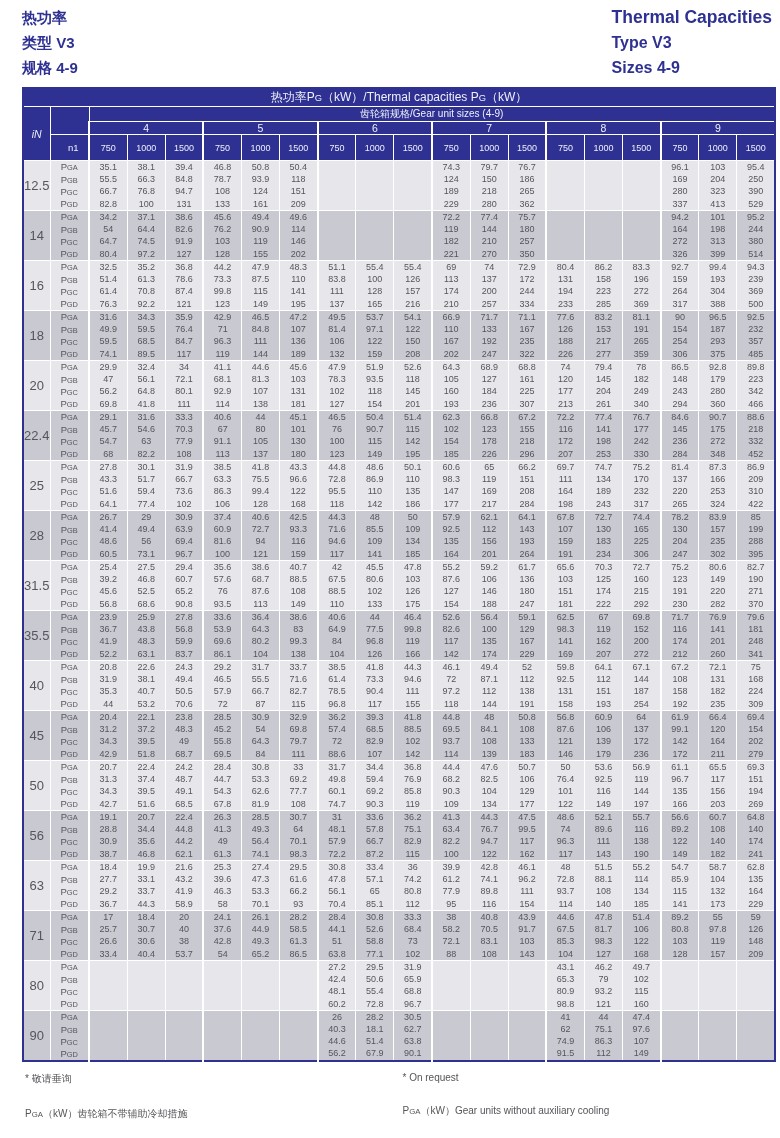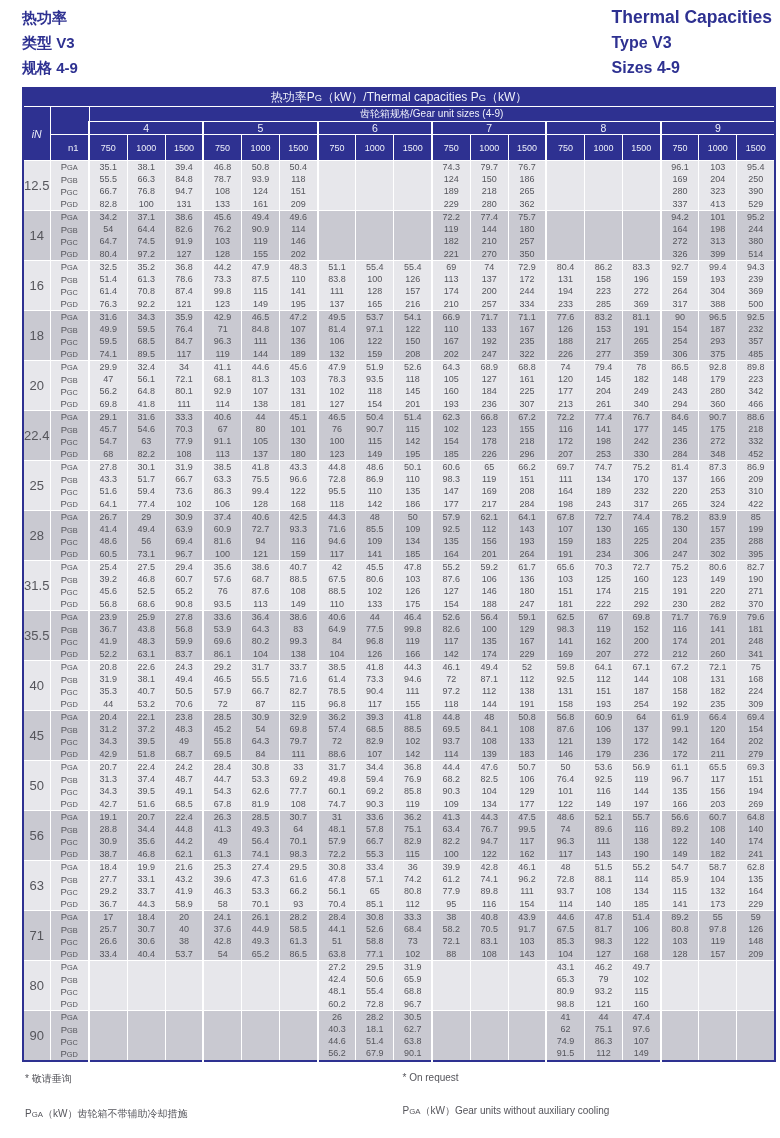--- a/index.html
+++ b/index.html
@@ -1286,21 +1286,21 @@
       </tr>
       <tr class="gdark">
         <td class="lbl">P<span class="sc">GD</span></td>
         <td class="val b2">38.7</td>
         <td class="val ">46.8</td>
         <td class="val ">62.1</td>
         <td class="val b2">61.3</td>
         <td class="val ">74.1</td>
         <td class="val ">98.3</td>
         <td class="val b2">72.2</td>
-        <td class="val ">55.3</td>
+        <td class="val ">87.2</td>
         <td class="val ">115</td>
         <td class="val b2">100</td>
         <td class="val ">122</td>
         <td class="val ">162</td>
         <td class="val b2">117</td>
         <td class="val ">143</td>
         <td class="val ">190</td>
         <td class="val b2">149</td>
         <td class="val ">182</td>
         <td class="val ">241</td>

